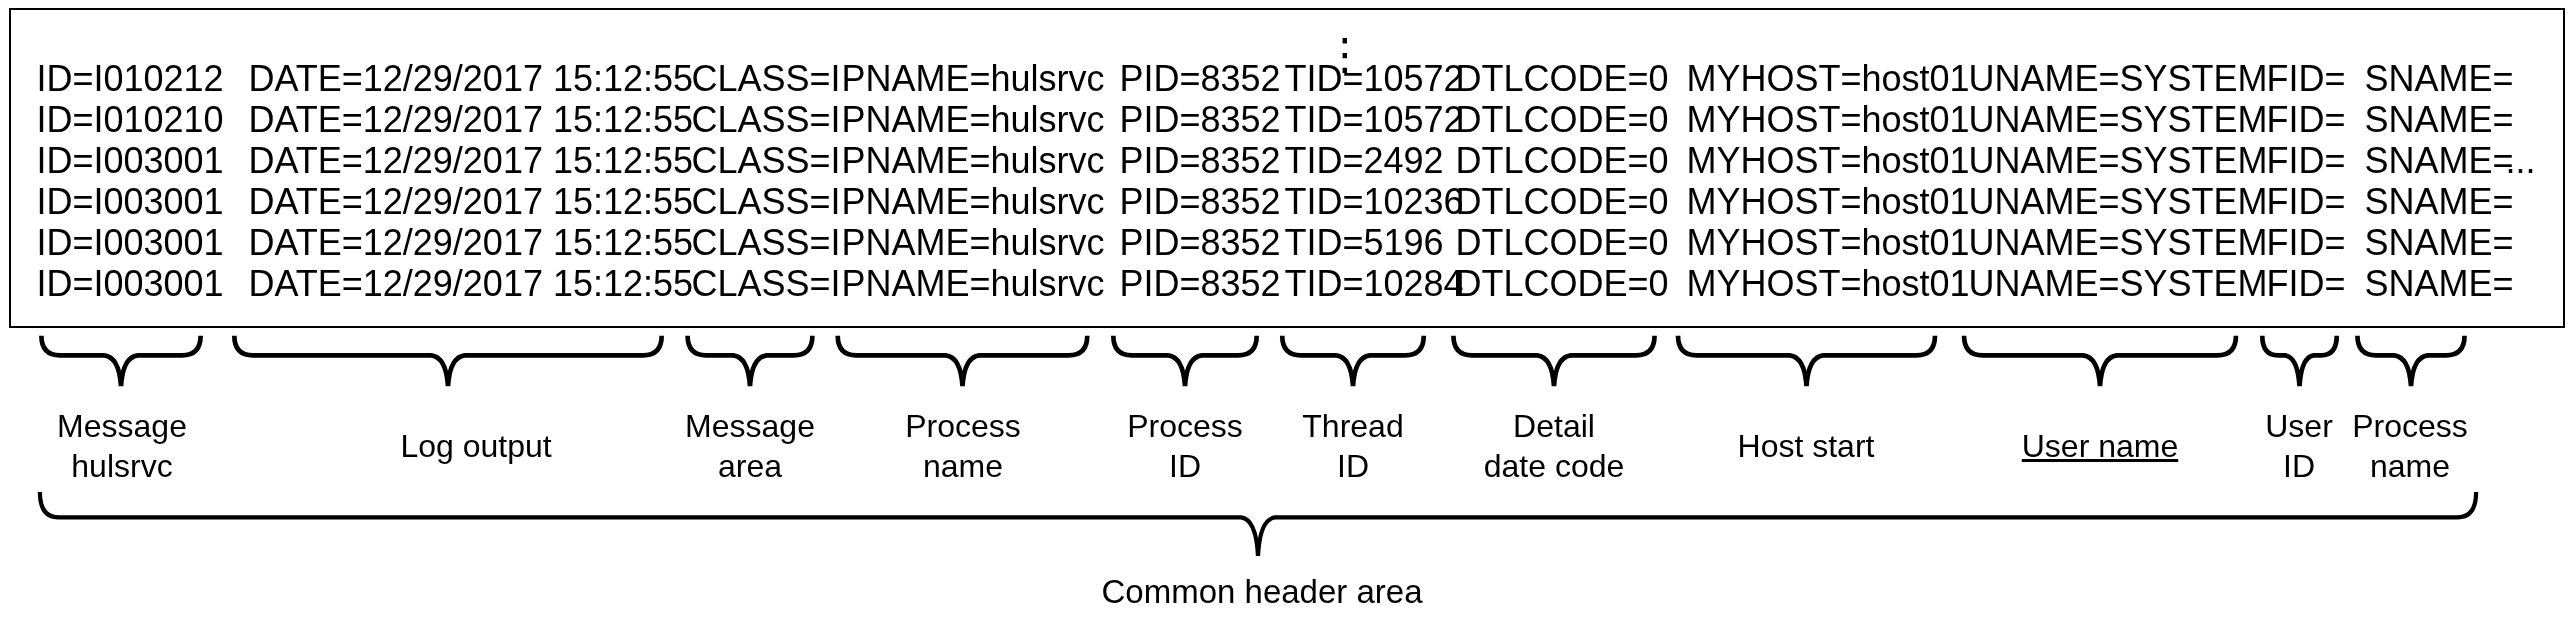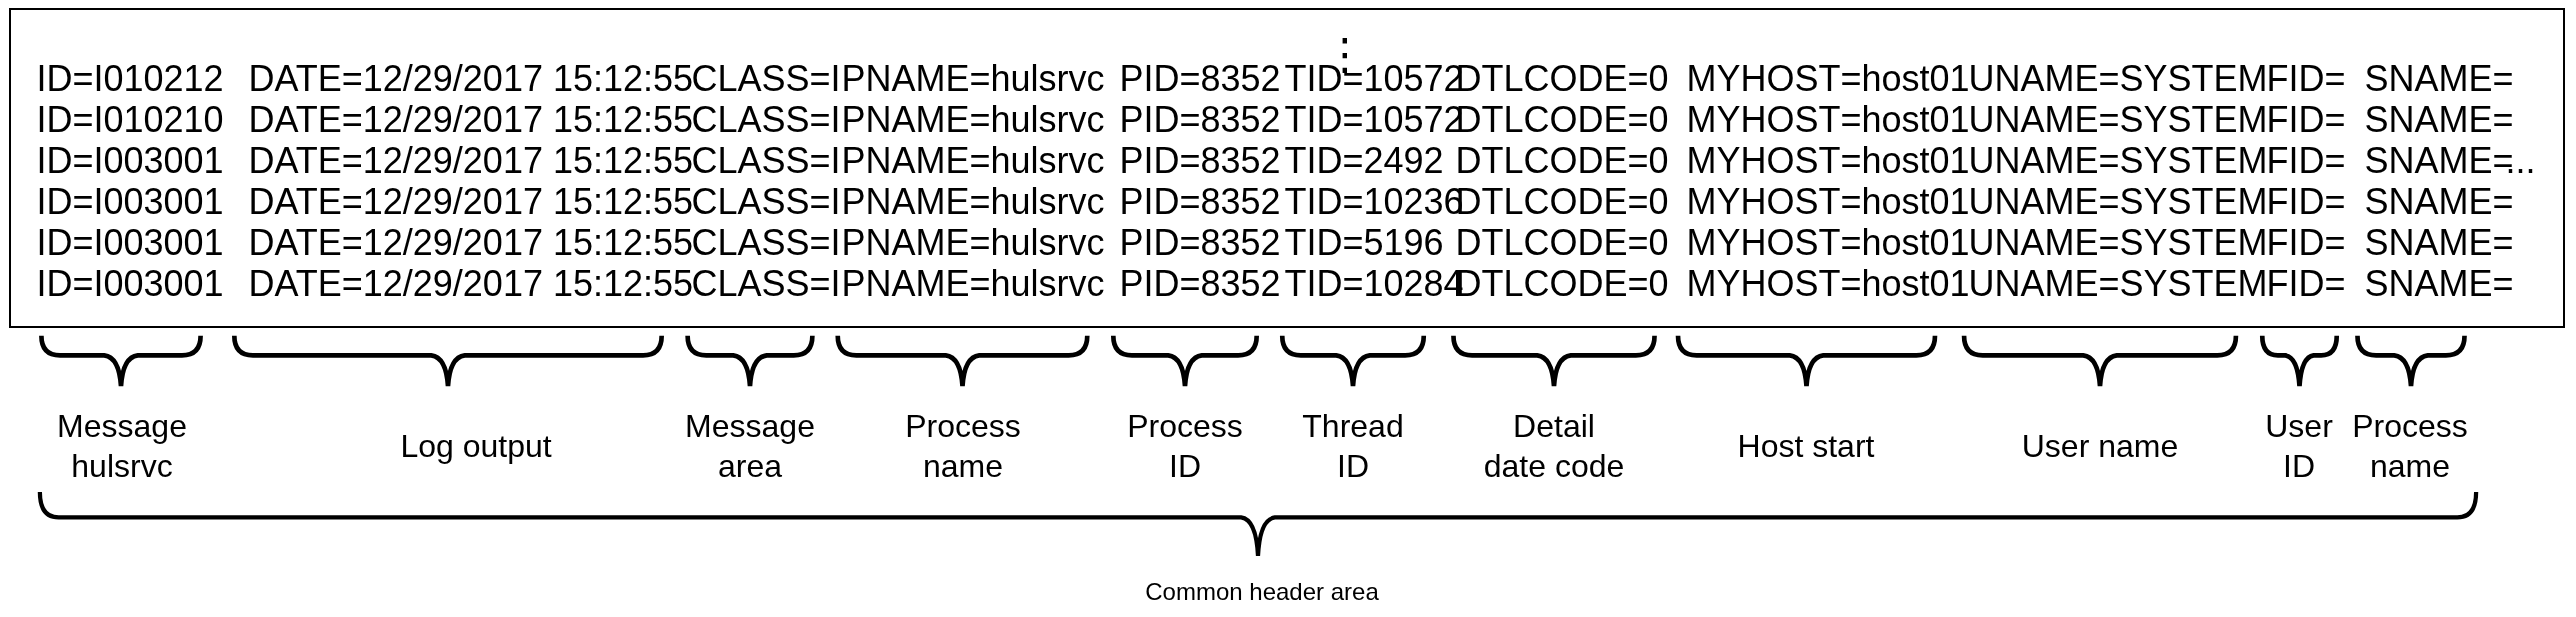--- a/index.html
+++ b/index.html
@@ -23,21 +23,21 @@
   .anno-brace { position:absolute; top:334px; height:54px; }
   .anno-brace svg, .footer-brace svg { display:block; overflow:visible; }
   .anno-label {
     position:absolute; top:404px; height:83px; transform:translateX(-50%);
     display:flex; flex-direction:column; justify-content:center; align-items:center;
     font-size:32px; line-height:40px; white-space:nowrap; text-align:center;
   }
   .footer-brace { position:absolute; left:38px; top:490px; width:2440px; height:68px; }
   .footer-label {
     position:absolute; left:1262px; top:571px; transform:translateX(-50%);
-    font-size:24px; line-height:41px; white-space:nowrap;
+    font-size:33px; line-height:41px; white-space:nowrap;
   }
 </style>
 </head>
 <body>
 
 <div class="page">
 
   <div class="log-box">
     <div class="cont-ellipsis">⋮</div>
     <div class="log-lines">
@@ -119,21 +119,21 @@
         </svg>
       </div>
       <div class="anno-label" style="left: 1806px;">
         <div>Host start</div>
       </div>
       <div class="anno-brace" style="left: 1961px;">
         <svg width="278" height="54" viewBox="0 0 296 58">
           <path d="M2,2 Q2,23 22,23 L130,23 Q146,25 148,56 Q150,25 166,23 L274,23 Q294,23 294,2" fill="none" stroke="#000000" stroke-width="5"></path>
         </svg>
       </div>
-      <div class="anno-label" style="left: 2100px;">
+      <div class="anno-label" style="left: 2100px; text-decoration: underline;">
         <div>User name</div>
       </div>
       <div class="anno-brace" style="left: 2260px;">
         <svg width="79" height="54" viewBox="0 0 84 58">
           <path d="M2,2 Q2,23 18.8,23 L26.880000000000003,23 Q40,25 42,56 Q44,25 57.12,23 L65.2,23 Q82,23 82,2" fill="none" stroke="#000000" stroke-width="5"></path>
         </svg>
       </div>
       <div class="anno-label" style="left: 2299px;">
         <div>User</div>
         <div>ID</div>

